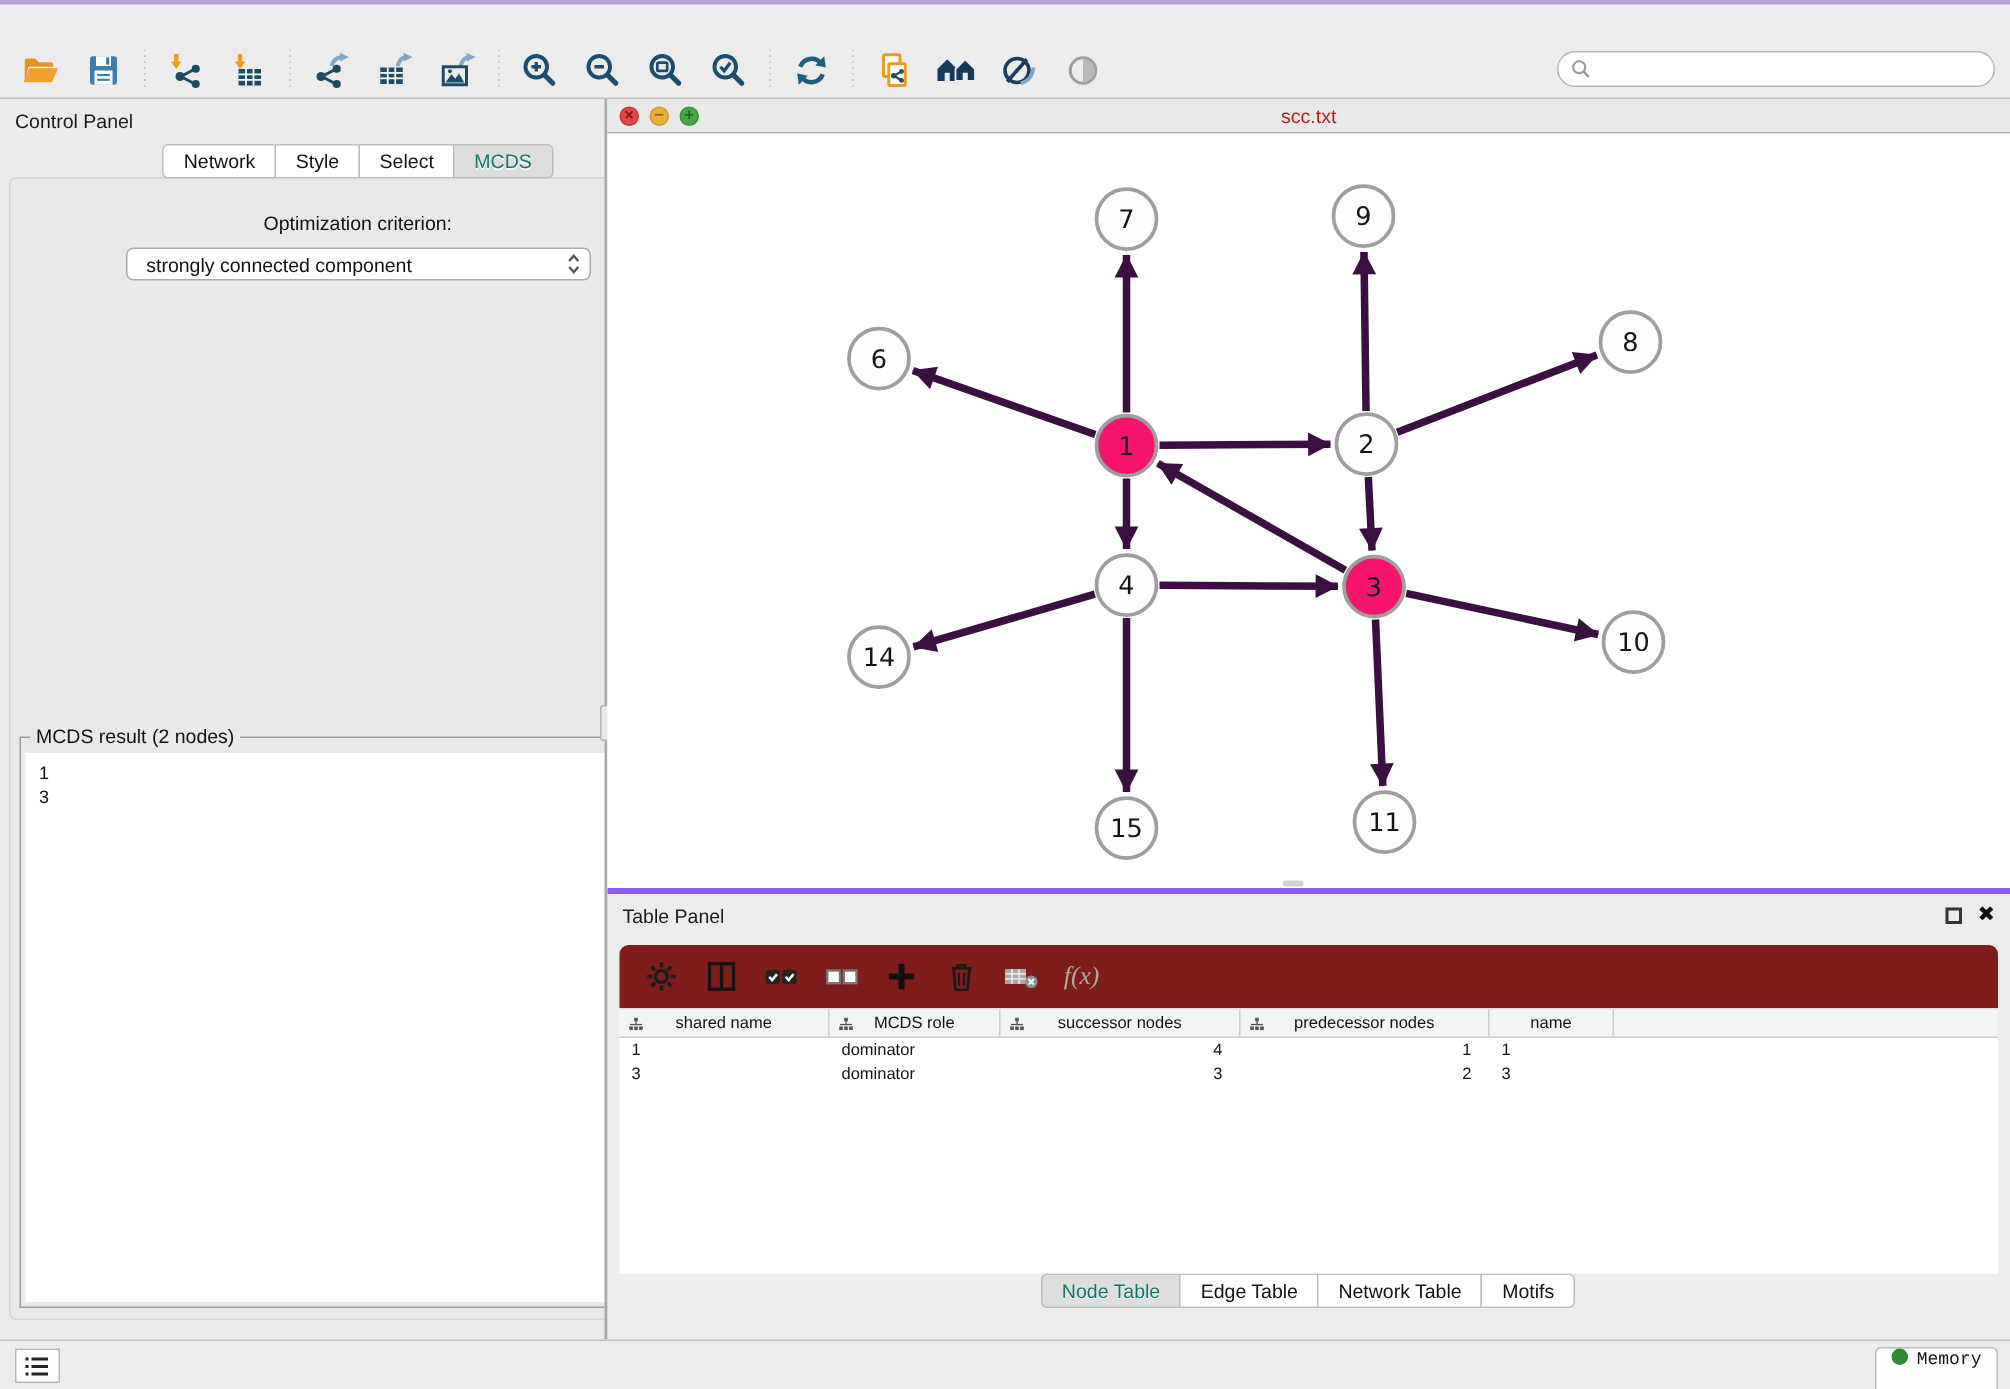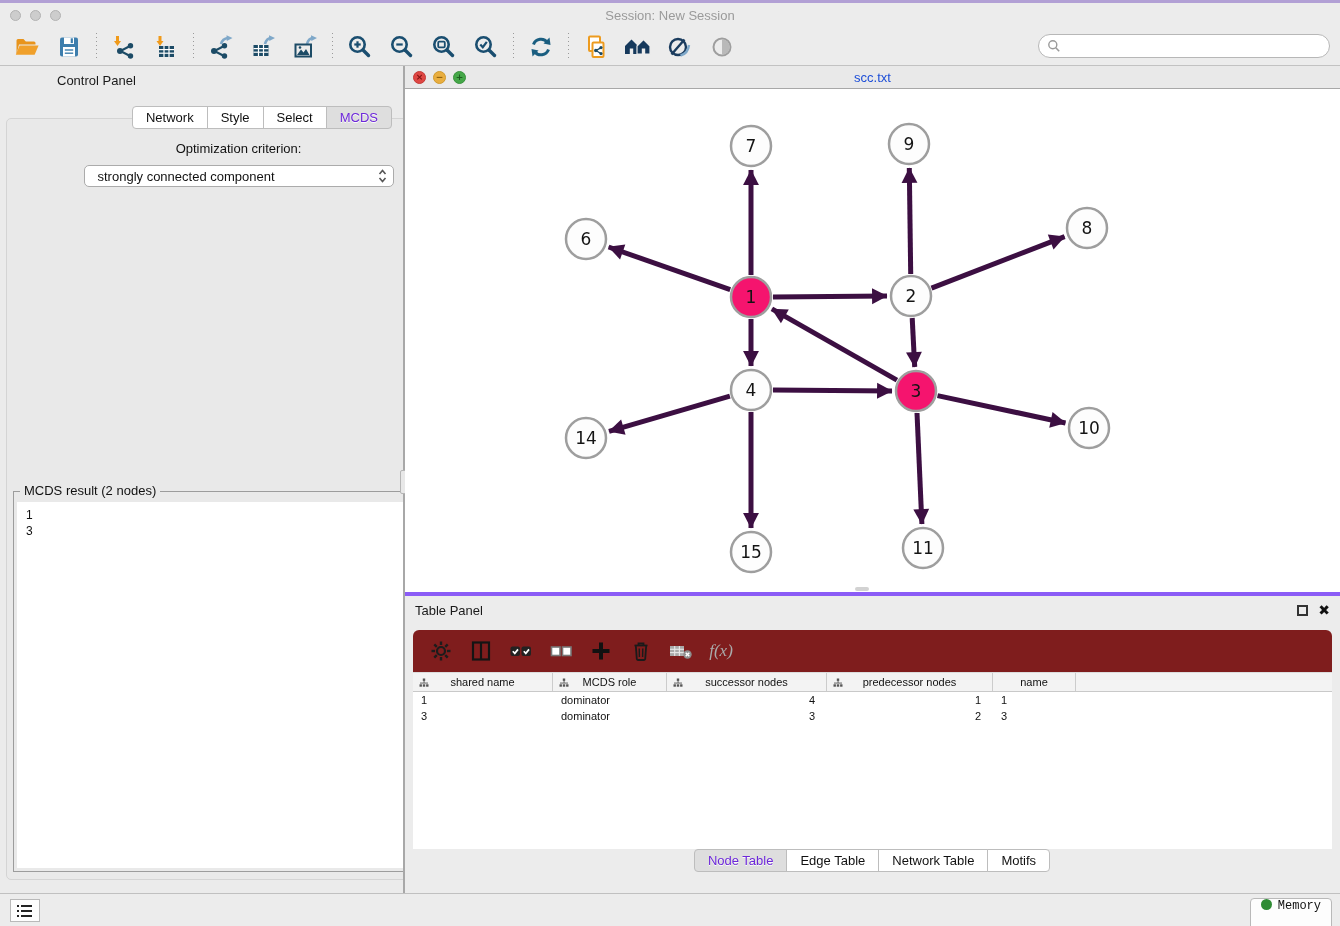--- a/index.html
+++ b/index.html
@@ -22,30 +22,30 @@
   }
   .tbtn { width:32px; height:30px; display:flex; align-items:center; justify-content:center; margin:0 5px; }
   .tsep { width:1px; height:28px; margin:0 6px; background-image:linear-gradient(#9a9a9a 25%, transparent 25%); background-size:1px 4px; }
   .search-field {
     position:absolute; right:10px; top:6px; width:292px; height:24px;
     background:#fff; border:1px solid #b7b7b7; border-radius:12px;
     display:flex; align-items:center; padding:0 8px; gap:5px;
   }
   .search-field input { border:none; outline:none; flex:1; font-size:13px; background:transparent; font-family:"Liberation Sans",sans-serif; }
   
-  .control-panel { position:absolute; left:0; top:66px; width:478px; bottom:33px; background:#ebebeb;padding-left:47px; }
+  .control-panel { position:absolute; left:0; top:66px; width:478px; bottom:33px; background:#ebebeb; }
   .panel-header { height:28px; display:flex; align-items:center; padding:0 10px; }
   .panel-header .ph-title { flex:1; font-size:13px; color:#1a1a1a; }
   .float-icon { width:11px; height:11px; border:2px solid #333; margin-right:10px; }
   .close-icon { font-family:"DejaVu Sans",sans-serif; font-size:14px; font-weight:bold; color:#111; line-height:1; }
-  .cp-tabs { display:flex; justify-content:center; margin-top:12px; position:relative; z-index:2; }
+  .cp-tabs { display:flex; justify-content:center; margin-top:2px; position:relative; z-index:2; }
   .tab { padding:3px 13px; background:#fff; border:1px solid #bdbdbd; margin-left:-1px; font-size:13px; color:#111; }
   .tab.first { border-radius:4px 0 0 4px; }
   .tab.last { border-radius:0 4px 4px 0; }
-  .tab.selected { background:#dedede; color:#6d28d9; text-shadow:0 1px 0 rgba(255,255,255,.9); }
+  .tab.selected { background:#dedede; color:#0f766e; text-shadow:0 1px 0 rgba(255,255,255,.9); }
   .cp-content { position:absolute; left:6px; right:7px; top:52px; bottom:13px; background:#e9e9e9; border:1px solid #d4d4d4; border-radius:5px; }
   .opt-label { text-align:center; margin-top:22px; font-size:13px; }
   .combo {
     width:310px; height:22px; margin:9px auto 0; background:#fff; border:1px solid #ababab;
     border-radius:5px; display:flex; align-items:center; padding:0 6px 0 13px; font-size:13px;gap:46px;
   }
   .combo .combo-text { flex:1; }
   .btn-row { display:flex; justify-content:center; gap:15px; margin-top:11px; }
   .push-btn {
     height:23px; padding:0 19px; background:#fff; border:1px solid #ababab; border-radius:5px;
@@ -60,21 +60,21 @@
   .v-divider { position:absolute; left:403px; top:66px; width:2px; bottom:33px; background:#a8a8a8; }
   .v-divider .handle { position:absolute; left:-3px; top:404px; width:7px; height:24px; background:#e8e8e8; border:1px solid #b5b5b5; border-radius:2px; }
   
   .network-panel { position:absolute; left:405px; top:66px; right:0; height:526px; background:#fff; }
   .net-titlebar { height:23px; background:#e9e9e9; border-bottom:1px solid #a8a8a8; position:relative; display:flex; align-items:center; }
   .net-traffic { position:absolute; left:8px; top:5px; display:flex; gap:7px; }
   .nt-dot { width:13px; height:13px; border-radius:50%; display:flex; align-items:center; justify-content:center; font-size:9px; font-weight:bold; font-family:"DejaVu Sans",sans-serif; line-height:1; }
   .nt-red { background:#df4744; color:#7e1210; border:1px solid #c33a36; }
   .nt-yellow { background:#e9ae3f; color:#8a5d0b; border:1px solid #d09a2e; }
   .nt-green { background:#45a748; color:#1d5e1f; border:1px solid #38923c; }
-  .net-title { width:100%; text-align:center; font-size:13px; color:#1d4ed8; }
+  .net-title { width:100%; text-align:center; font-size:13px; color:#b91c1c; }
   .net-canvas { position:absolute; left:0; top:23px; right:0; bottom:0; background:#fff; }
   .net-canvas svg { position:absolute; left:0; top:0; }
   .canvas-resize-dot { position:absolute; left:450px; bottom:1px; width:14px; height:4px; background:#d2d2d2; border-radius:2px; }
   
   .table-panel { position:absolute; left:405px; top:592px; right:0; bottom:33px; background:#ececec; border-top:4px solid #8b5cf6; }
   .tp-body { margin:0 8px; }
   .tp-toolbar { margin-top:6px; height:42px; background:#7f1d1d; border-radius:6px 6px 0 0; display:flex; align-items:center; padding-left:14px; gap:12px; }
   .tp-btn { width:28px; height:26px; display:flex; align-items:center; justify-content:center; }
   .fx-label { font-family:"Liberation Serif",serif; font-style:italic; font-size:17px; color:#aaa; }
   .tp-table { background:#fff; height:177px; position:relative; }
@@ -92,28 +92,20 @@
   .list-btn { position:absolute; left:10px; top:5px; width:30px; height:23px; background:#fdfdfd; border:1px solid #b9b9b9; display:flex; align-items:center; justify-content:center; }
   .memory-btn { position:absolute; right:8px; top:4px; height:41px; background:#fdfdfd; border:1px solid #b9b9b9; border-radius:4px; display:flex; align-items:flex-start; gap:6px; padding:0 10px; font-size:12px;font-family:Liberation Mono, monospace; }
   .mem-dot { width:11px; height:11px; border-radius:50%; background:#2e8b34; }
 </style>
 </head>
 <body>
 
 <div class="app">
   <div class="accent-strip"></div>
 
-  <div class="titlebar">
-    <div class="traffic">
-      <span class="tl-dot"></span>
-      <span class="tl-dot"></span>
-      <span class="tl-dot"></span>
-    </div>
-    <div class="win-title">Session: New Session</div>
-  </div>
 
   <div class="toolbar">
     <div class="tbtn">
       <svg width="26" height="26" viewBox="0 0 26 26">
         <path d="M2.5 20.5 L2.5 6.5 Q2.5 5 4 5 L9.5 5 L11.8 7.5 L20 7.5 Q21.5 7.5 21.5 9 L21.5 10.5 L5 10.5 Z" fill="#e8941c"></path>
         <path d="M1.8 20.8 L5.6 11.5 L24.6 11.5 L20.6 20.8 Z" fill="#f0a02b"></path>
       </svg>
     </div>
     <div class="tbtn">
       <svg width="26" height="26" viewBox="0 0 26 26">

